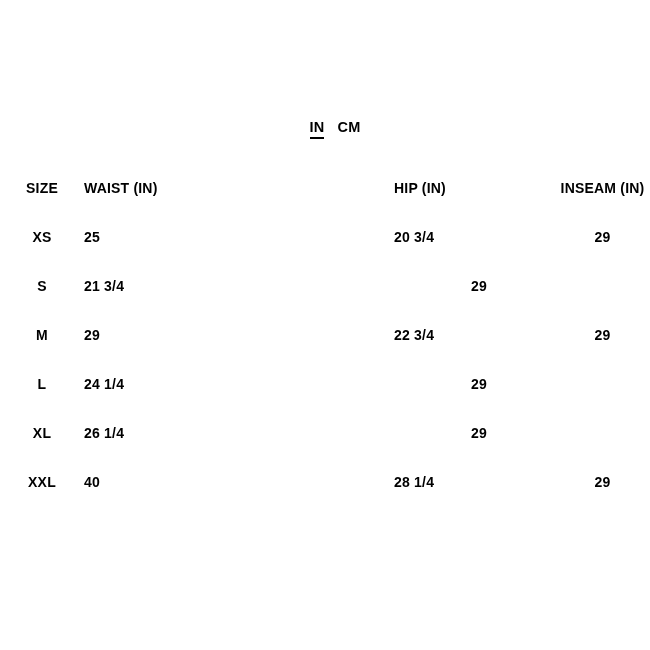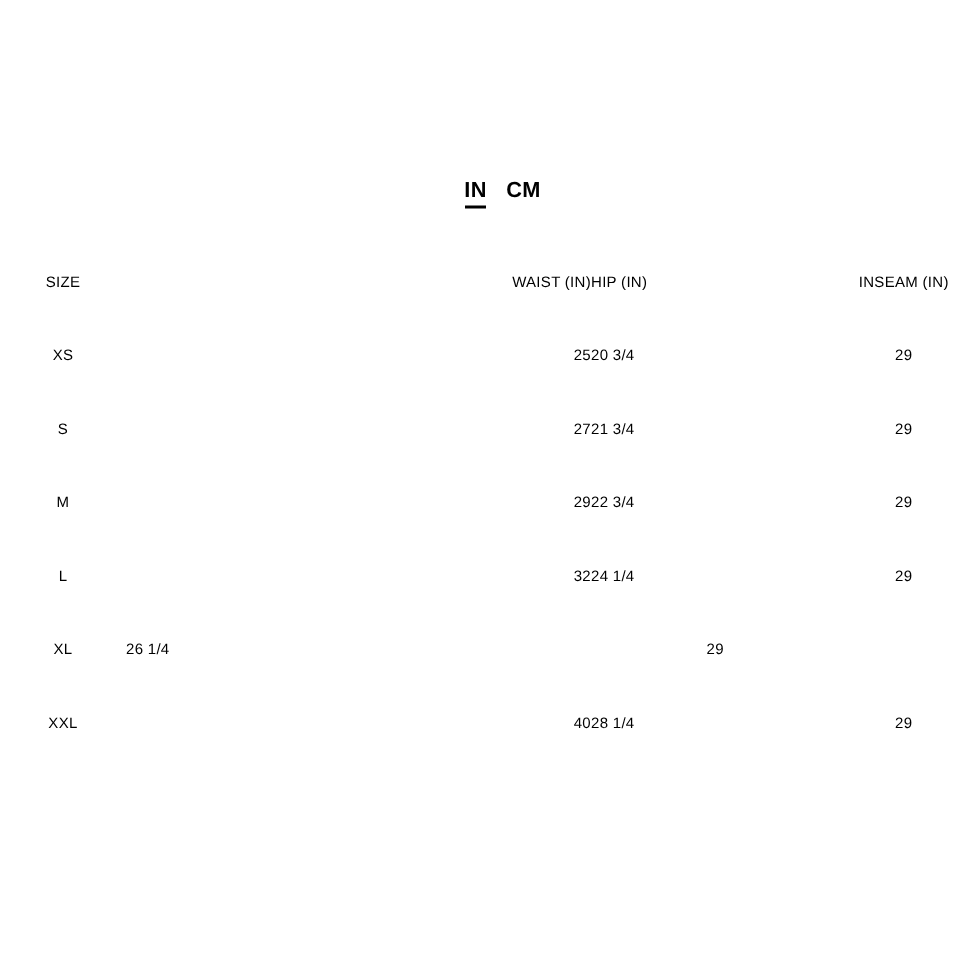--- a/index.html
+++ b/index.html
@@ -45,28 +45,28 @@
     left: 0;
     width: 650px;
   }
   .trow {
     display: grid;
     grid-template-columns: 84px 310px 84px 1fr;
     height: 49px;
     align-items: center;
   }
   .cell {
-    font-size: 10px;
-    font-weight: normal;
+    font-size: 14px;
+    font-weight: bold;
     letter-spacing: 0.2px;
     line-height: 17px;
     white-space: nowrap;
   }
   .c-size   { text-align: center; }
-  .c-waist  { text-align: right; }
+  .c-waist  { text-align: left; }
   .c-hip    { text-align: left; }
   .c-inseam { text-align: center; padding-left: 77px; }
 </style>
 </head>
 <body>
 
 <div class="unit-toggle">
   <button class="unit-btn active">IN</button>
   <button class="unit-btn">CM</button>
 </div>
@@ -82,35 +82,33 @@
 
   <div class="trow">
     <div class="cell c-size">XS</div>
     <div class="cell c-waist">25</div>
     <div class="cell c-hip">20 3/4</div>
     <div class="cell c-inseam">29</div>
   </div>
 
   <div class="trow">
     <div class="cell c-size">S</div>
-    <div class="cell c-waist">27</div>
     <div class="cell c-hip">21 3/4</div>
     <div class="cell c-inseam">29</div>
   </div>
 
   <div class="trow">
     <div class="cell c-size">M</div>
     <div class="cell c-waist">29</div>
     <div class="cell c-hip">22 3/4</div>
     <div class="cell c-inseam">29</div>
   </div>
 
   <div class="trow">
     <div class="cell c-size">L</div>
-    <div class="cell c-waist">32</div>
     <div class="cell c-hip">24 1/4</div>
     <div class="cell c-inseam">29</div>
   </div>
 
   <div class="trow">
     <div class="cell c-size">XL</div>
     <div class="cell c-hip">26 1/4</div>
     <div class="cell c-inseam">29</div>
   </div>
 

